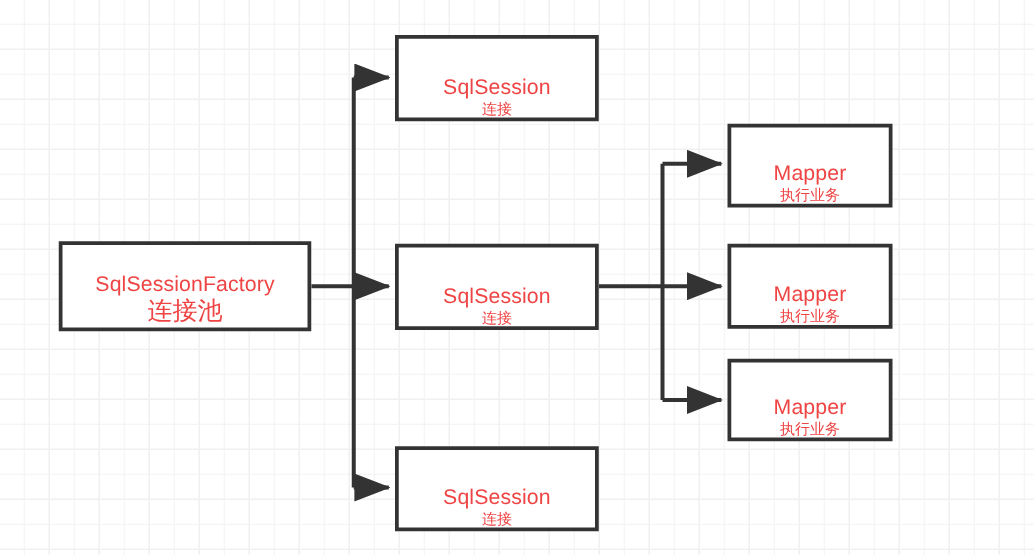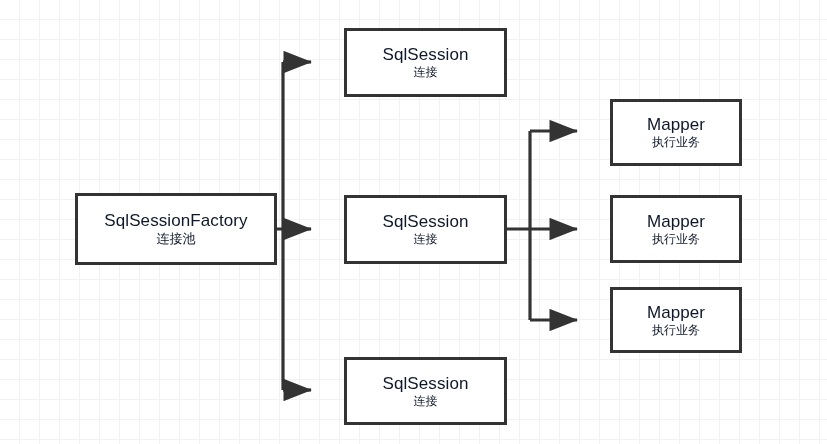--- a/index.html
+++ b/index.html
@@ -35,36 +35,35 @@
     pointer-events: none;
   }
   .node {
     position: absolute;
     box-sizing: border-box;
     background: #ffffff;
     border: 3px solid #333333;
     display: flex;
     flex-direction: column;
     align-items: center;
-    justify-content: center;
-    color: #0f172a;
+    justify-content: flex-end;
+    color: #ef4444;
     line-height: 1.18;
-    margin-left: 28px;
   }
   .node .line1 {
     font-size: 17px;
     letter-spacing: 0.1px;
     white-space: nowrap;
   }
   .node .line2 {
     font-size: 12px;
     white-space: nowrap;
   }
   .node.factory .line1 { font-size: 17px; }
-  .node.factory .line2 { font-size: 13px; }
+  .node.factory .line2 { font-size: 20px; }
 
   
   #node-factory      { left: 47px;  top: 193px; width: 202px; height: 72px; }
   #node-session-1    { left: 316px; top: 28px;  width: 163px; height: 69px; }
   #node-session-2    { left: 316px; top: 195px; width: 163px; height: 69px; }
   #node-session-3    { left: 316px; top: 357px; width: 163px; height: 68px; }
   #node-mapper-1     { left: 582px; top: 99px;  width: 132px; height: 67px; }
   #node-mapper-2     { left: 582px; top: 195px; width: 132px; height: 68px; }
   #node-mapper-3     { left: 582px; top: 287px; width: 132px; height: 66px; }
 </style>

